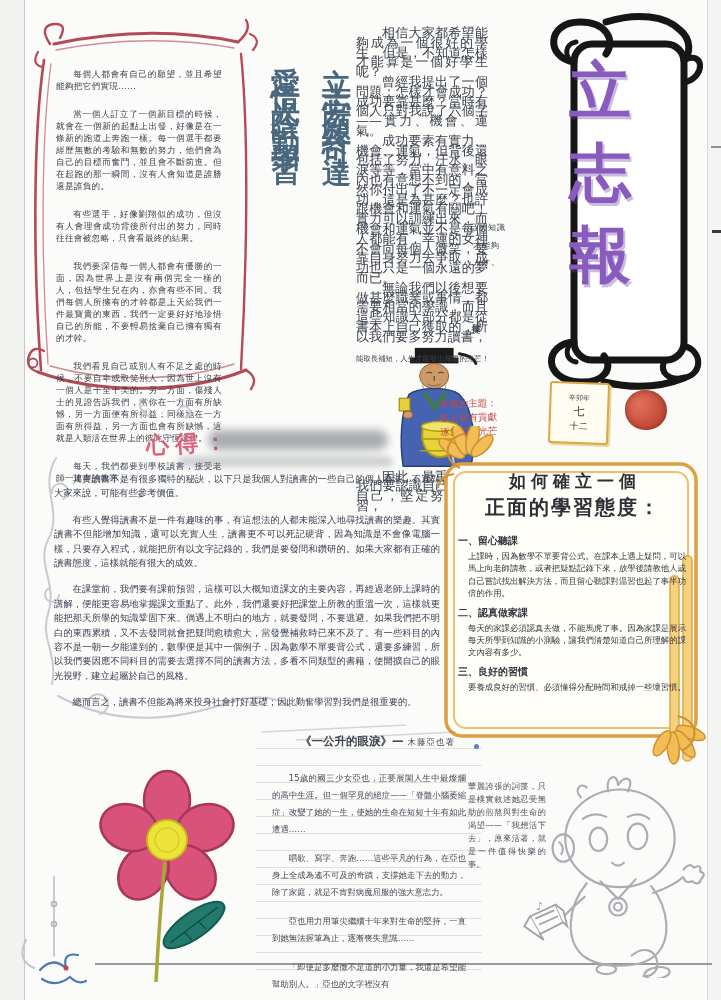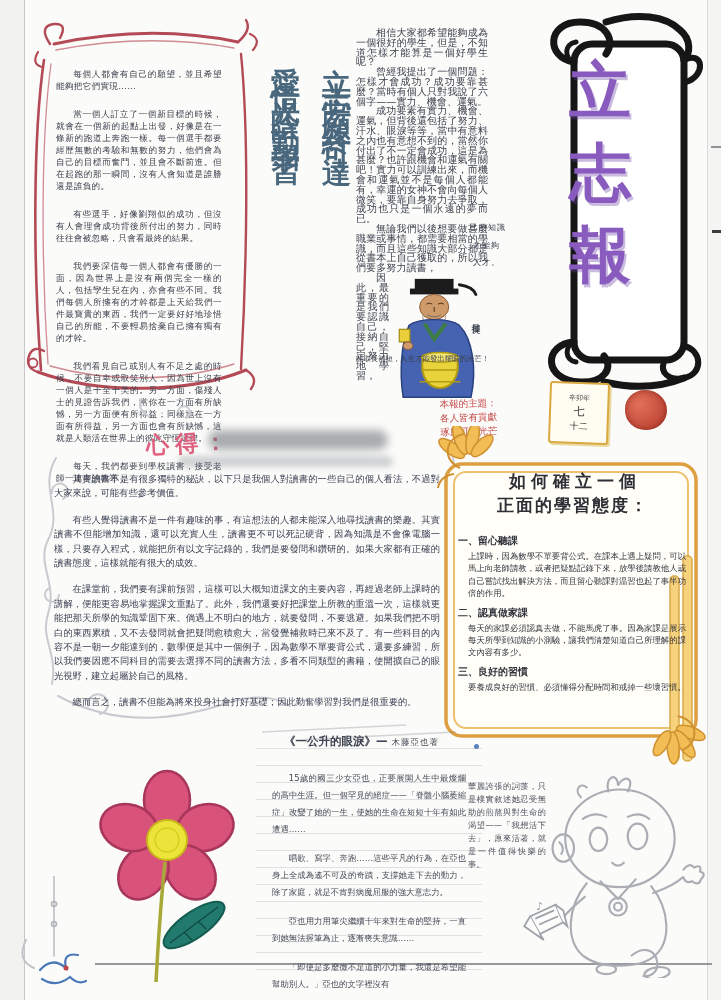--- a/index.html
+++ b/index.html
@@ -17,21 +17,21 @@
   .main-article-text{left:40px;top:52px;width:198px;font-size:8.6px;line-height:12px;
         letter-spacing:.3px;text-align:justify;color:#3c414d;}
   .main-article-text p{margin:16px;text-indent:2em;}
   
   .motto{top:44px;height:352px;writing-mode:vertical-rl;text-orientation:upright;
         font-family:"DejaVu Serif",serif;font-weight:bold;font-size:29px;letter-spacing:15px;
         color:#49677d;}
   .motto-left{left:266px;}
   .motto-right{left:317px;}
   
-  .mid-text{left:356px;top:28px;width:132px;font-size:10px;line-height:9.8px;
+  .mid-text{left:356px;top:28px;width:132px;font-size:13px;line-height:9.8px;
         letter-spacing:.1px;text-align:justify;color:#3c414d;}
   .mid-text p{margin:0;text-indent:2em;}
   .scholar-space{float:right;width:96px;height:128px;margin:2px 0 0 3px;}
   .frag{font-size:8px;color:#3c414d;letter-spacing:1px;}
   .frag-v{writing-mode:vertical-rl;text-orientation:upright;}
   .closing-line{left:356px;top:354px;width:138px;font-size:7.4px;color:#3c414d;letter-spacing:0;}
   
   .masthead-chars{left:558px;top:60px;width:84px;display:flex;flex-direction:column;
         align-items:center;gap:20px;}
   .masthead-chars span{font-family:"DejaVu Serif",serif;font-weight:700;font-size:62px;
@@ -55,30 +55,30 @@
   .smudge1{position:absolute;left:180px;top:32px;width:180px;height:20px;background:#686d75;
         border-radius:10px;filter:blur(4px);opacity:.55;}
   .smudge2{position:absolute;left:150px;top:58px;width:215px;height:11px;background:#8b9097;
         border-radius:6px;filter:blur(3px);opacity:.4;}
   .reflection-text{position:absolute;left:14px;top:62px;width:410px;font-size:9.3px;
         line-height:14.4px;text-align:justify;color:#3b4154;}
   .reflection-text p{margin:12px;text-indent:2em;}
   
   .study-title1{left:460px;top:470px;width:230px;text-align:center;font-size:17px;
         letter-spacing:5px;color:#2e2e35;font-weight:bold;}
-  .study-title2{left:448px;top:494px;width:250px;text-align:center;font-size:17px;
+  .study-title2{left:448px;top:494px;width:250px;text-align:center;font-size:20px;
         letter-spacing:2px;color:#2e2e35;font-weight:bold;}
   .study-items{left:458px;top:528px;width:228px;color:#33353d;}
   .study-items h4{margin:6px 0 2px 0;font-size:10px;font-weight:bold;}
   .study-items p{margin:0 0 0 10px;font-size:8.4px;line-height:12.4px;text-align:justify;}
   
   .tears{left:256px;top:722px;width:226px;height:248px;
         background-image:repeating-linear-gradient(to bottom, transparent 0 16px, rgba(140,145,155,.25) 16px 17px);
         background-position:0 10px;}
-  .tears-title{position:absolute;left:28px;top:12px;font-size:11.5px;font-weight:bold;color:#3f4452;}
+  .tears-title{position:absolute;left:44px;top:12px;font-size:11.5px;font-weight:bold;color:#3f4452;}
   .tears-author{font-size:8.5px;font-weight:normal;color:#474c58;letter-spacing:1px;}
   .tears-text{position:absolute;left:4px;top:36px;width:218px;font-size:8.4px;line-height:17px;
         text-align:justify;color:#454a56;}
   .tears-text p{margin:12px;text-indent:2em;}
   .side-note{left:468px;top:780px;width:78px;font-size:8.2px;line-height:13px;
         color:#4a4f5a;text-align:justify;}
   .music-note{left:536px;top:900px;font-size:11px;color:#9fa3aa;}
   .blue-dot{left:474px;top:744px;width:5px;height:5px;border-radius:50%;background:#3f6db5;opacity:.85;}
 </style>
 </head>

